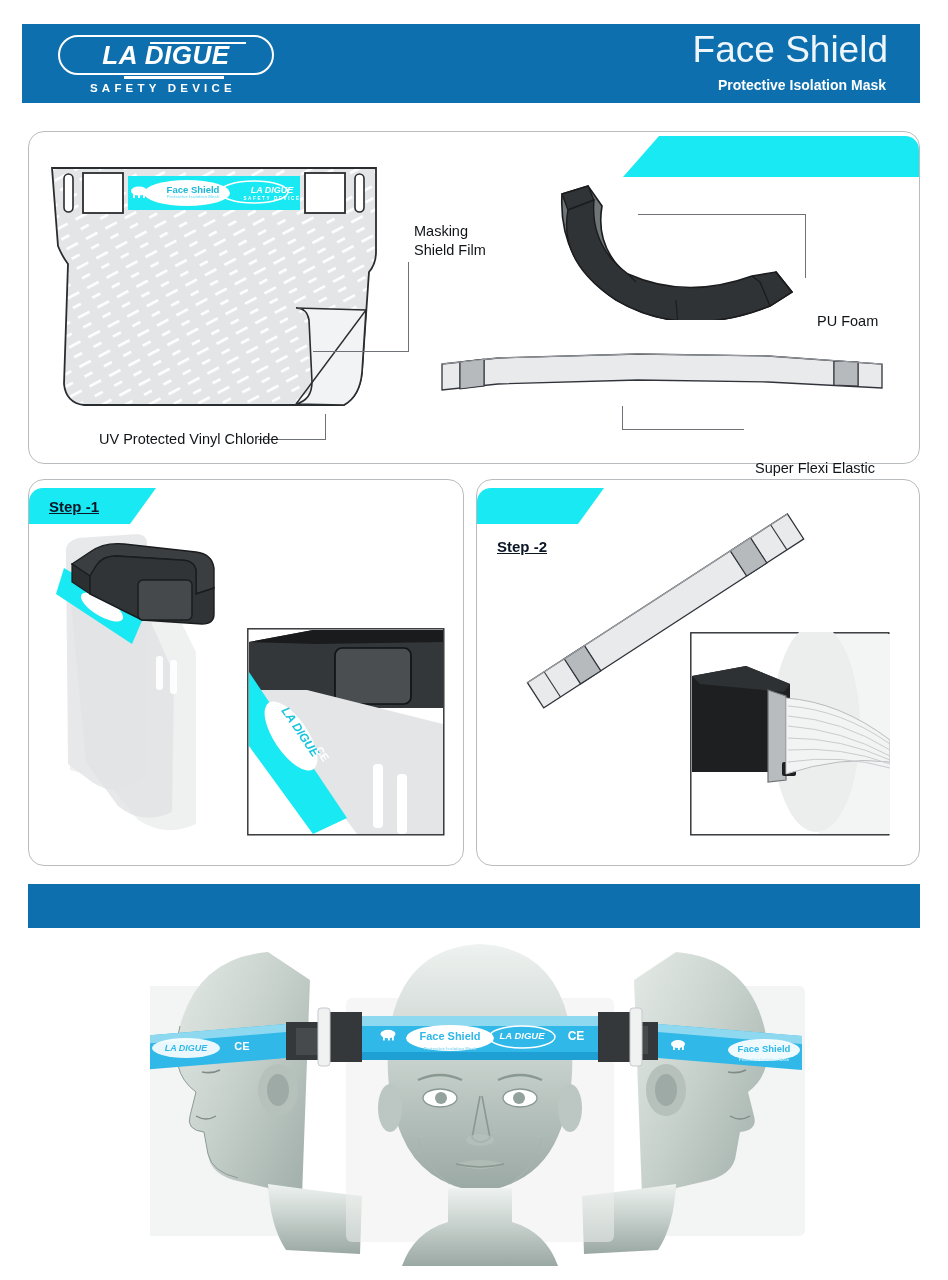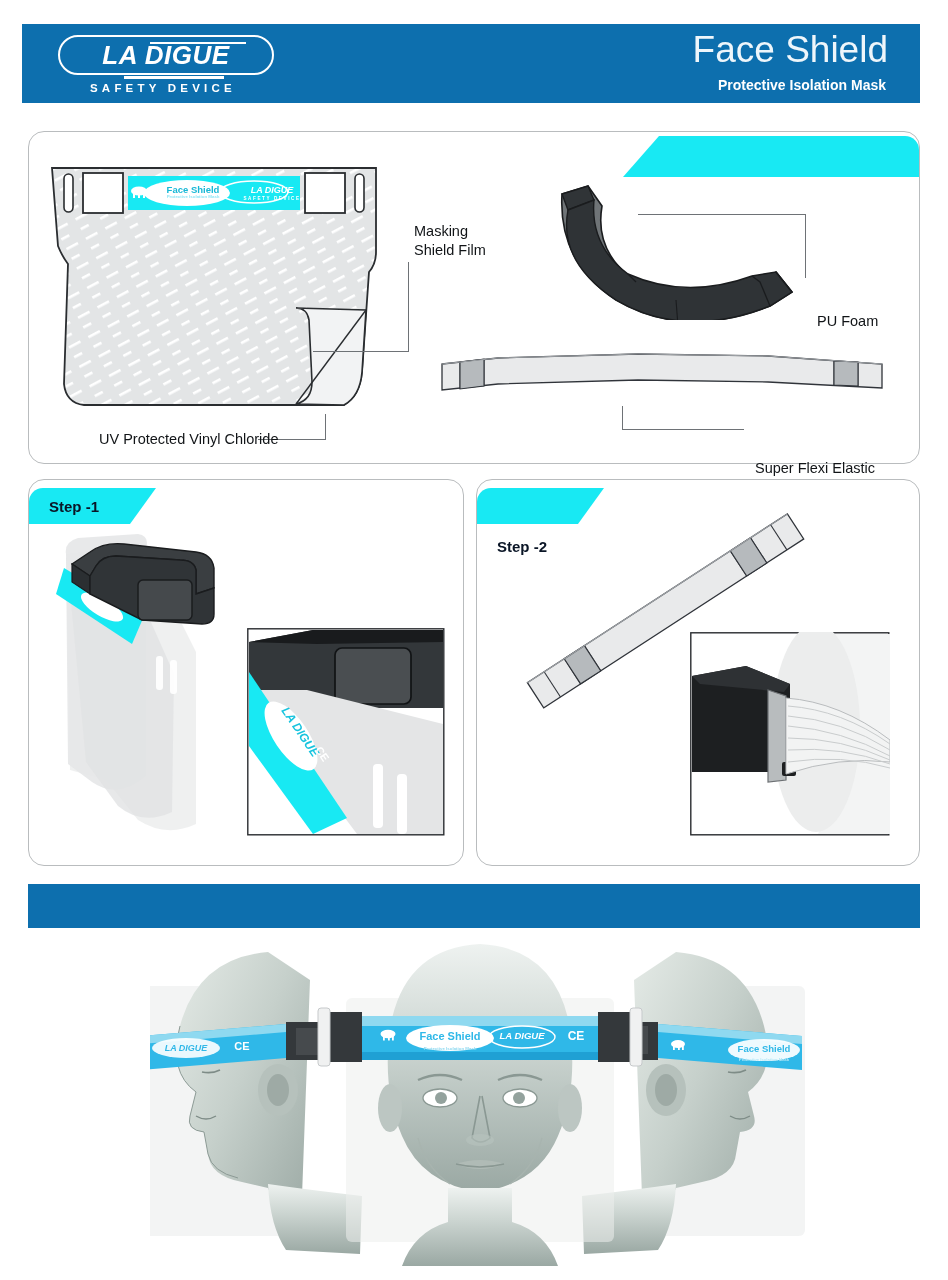--- a/index.html
+++ b/index.html
@@ -72,21 +72,21 @@
 
   
   .step-tab{
     position:absolute;height:36px;background:#18e9f3;
     clip-path:polygon(0 0, 100% 0, calc(100% - 26px) 100%, 0 100%);
     border-top-left-radius:14px;
   }
   .step-tab-text{
     position:absolute;height:36px;display:flex;align-items:center;
     color:#0a1526;font-size:15px;font-weight:bold;white-space:nowrap;
-    padding-left:20px;box-sizing:border-box;
+    padding-left:20px;box-sizing:border-box;text-decoration:underline;
   }
   #tab1{left:29px;top:488px;width:127px;}
   #tab1t{left:29px;top:488px;width:127px;}
   #tab2{left:477px;top:488px;width:127px;}
   #tab2t{left:477px;top:488px;width:127px;margin-top:40px;}
 
   
   .blue-bar{position:absolute;left:28px;top:884px;width:892px;height:44px;background:#0d6fae;}
 
   

